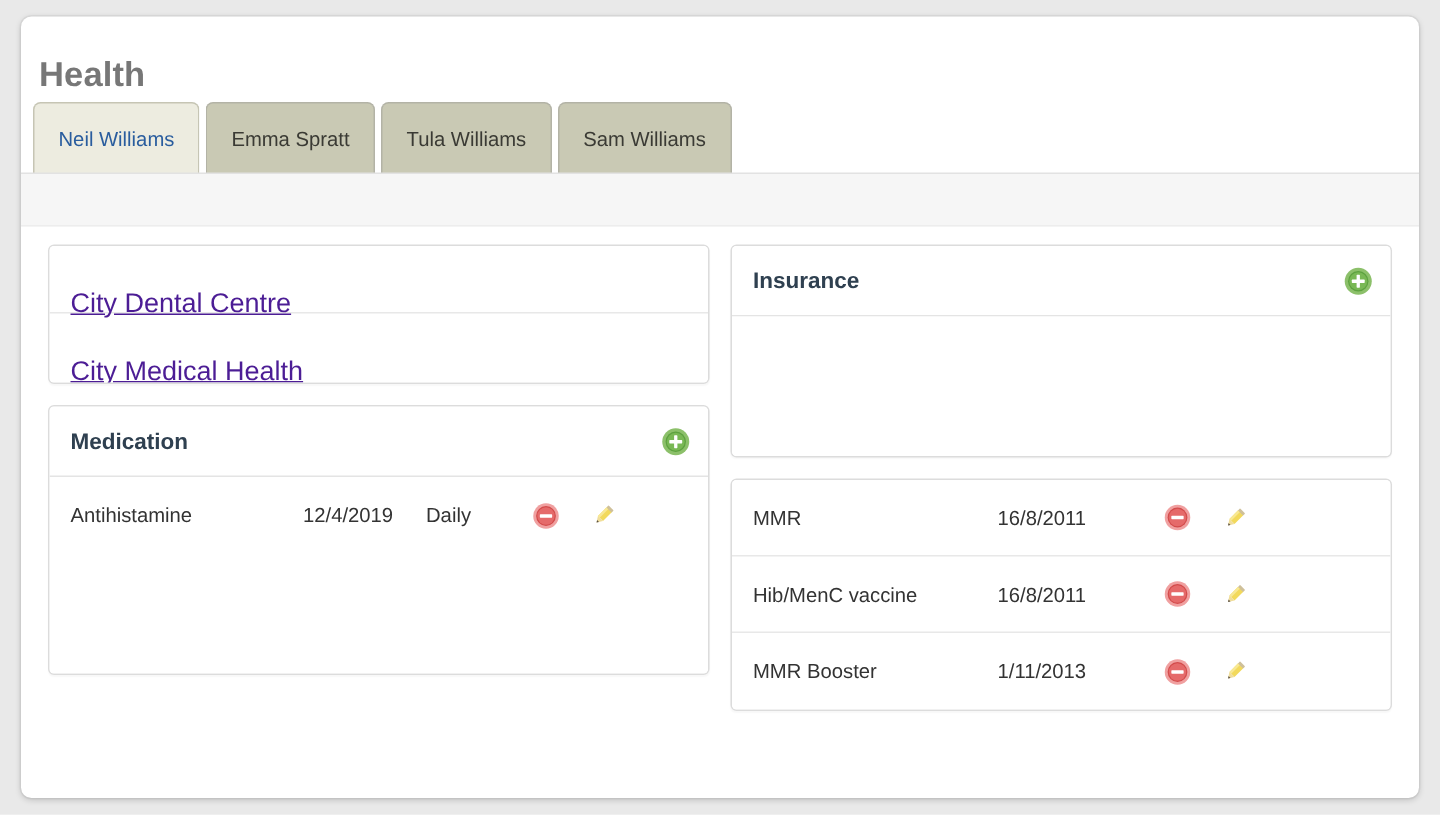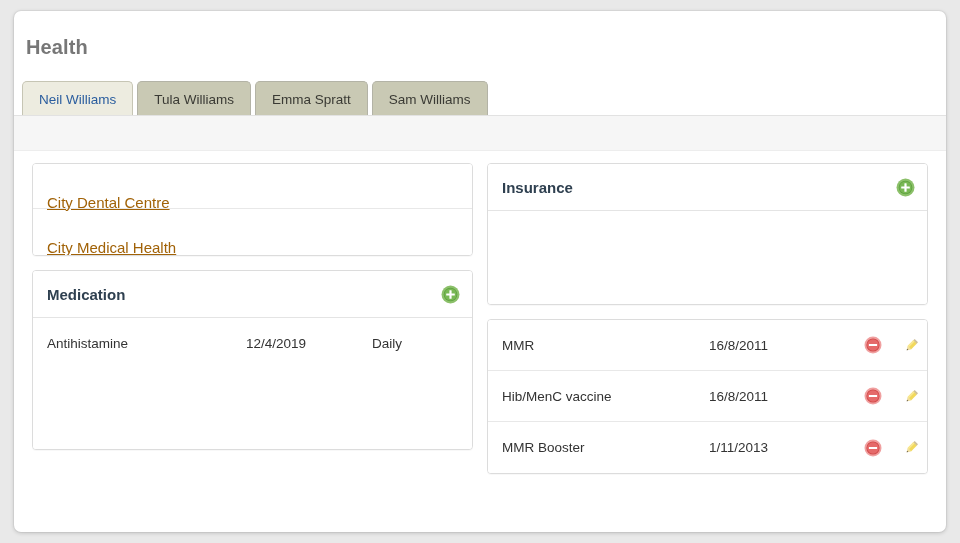--- a/index.html
+++ b/index.html
@@ -21,39 +21,39 @@
     background: #ffffff;
     border-radius: 7px;
     box-shadow: 0 1px 4px rgba(0,0,0,0.18), 0 0 0 1px rgba(0,0,0,0.04);
     overflow: hidden;
   }
 
   .page-title {
     position: absolute;
     left: 12px;
     top: 25px;
-    font-size: 20px;
+    font-size: 23px;
     font-weight: bold;
     color: #777777;
     letter-spacing: 0.1px;
   }
 
   
   .tab-bar {
     position: absolute;
     left: 8px;
     top: 69px;
     height: 36px;
     display: flex;
     align-items: flex-end;
     gap: 4px;
   }
 
   .tab {
-    height: 35px;
+    height: 48px;
     padding: 12px 16px;
     display: flex;
     align-items: center;
     font-size: 13.5px;
     border: 1px solid #b3b3a6;
     border-bottom: none;
     border-radius: 5px 5px 0 0;
     background: #c9c9b4;
     color: #3a3a34;
     white-space: nowrap;
@@ -137,36 +137,35 @@
   .link-row {
     height: 45px;
     display: flex;
     align-items: center;
     padding: 0 14px;
     border-bottom: 1px solid #e8e8e8;
   }
   .link-row:last-child { border-bottom: none; }
 
   .provider-link {
-    font-size: 15px;
-    color: #a16207;
+    font-size: 18px;
+    color: #4c1d95;
     text-decoration: underline;
     cursor: pointer;
     margin-top: 32px;
   }
 
   .data-row {
     height: 51px;
     display: flex;
     align-items: center;
     padding: 0 14px;
     border-bottom: 1px solid #e8e8e8;
     font-size: 13.5px;
     color: #333333;
-    gap: 44px;
   }
   .data-row:last-child { border-bottom: none; }
 
   .cell-name-med  { width: 155px; flex: none; }
   .cell-date-med  { width: 82px;  flex: none; }
   .cell-freq-med  { width: 70px;  flex: none; }
 
   .cell-name-imm  { width: 163px; flex: none; }
   .cell-date-imm  { width: 110px; flex: none; }
 
@@ -193,24 +192,24 @@
 
 <div class="page-window">
 
   <div class="page-title">Health</div>
 
   <div class="tab-bar">
     <div class="tab active">
       <span>Neil Williams</span>
     </div>
     <div class="tab">
+      <span>Emma Spratt</span>
+    </div>
+    <div class="tab">
       <span>Tula Williams</span>
-    </div>
-    <div class="tab">
-      <span>Emma Spratt</span>
     </div>
     <div class="tab">
       <span>Sam Williams</span>
     </div>
   </div>
 
   <div class="tab-underline"></div>
   <div class="sub-band"></div>
 
   <div class="panel-grid">

